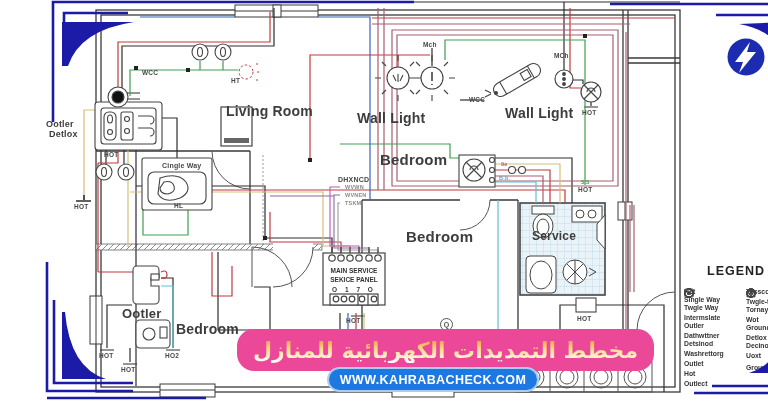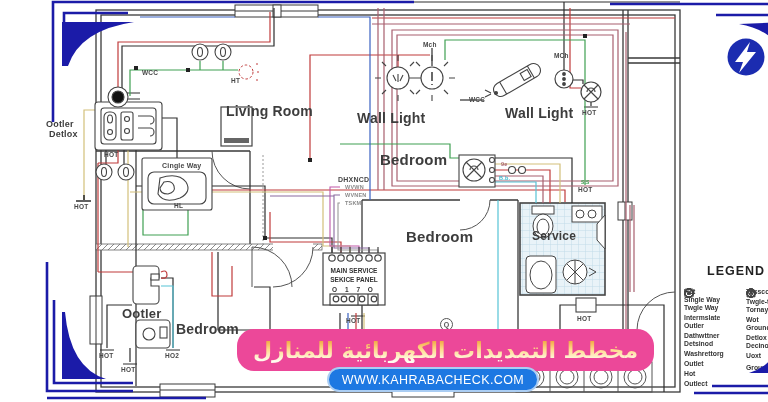--- a/index.html
+++ b/index.html
@@ -17,21 +17,21 @@
              background:#ec4899;display:flex;align-items:center;justify-content:center;z-index:6;}
   .banner-ar .ar-text{direction:rtl;font-family:"DejaVu Sans",sans-serif;font-weight:700;font-size:22px;
              color:#ffd98a;}
   @supports (-webkit-background-clip:text){
     .banner-ar .ar-text{background:linear-gradient(180deg,#ef9f38 5%,#ffd98a 45%,#fffdf0 92%);
         -webkit-background-clip:text;background-clip:text;color:transparent;}
   }
   .banner-url{position:absolute;left:287px;top:367px;width:212px;height:25px;border-radius:13px;
               background:#1d78e2;border:2px solid #aacdf3;box-sizing:border-box;z-index:7;
               display:flex;align-items:center;justify-content:center;}
-  .banner-url span{color:#fff;font-weight:400;font-size:12.5px;letter-spacing:.4px;}
+  .banner-url span{color:#fff;font-weight:700;font-size:12.5px;letter-spacing:.4px;}
   
   .legend{position:absolute;left:640px;top:264px;width:124px;z-index:4;}
   .lg-title{position:absolute;left:27px;top:0;font-size:12.5px;font-weight:700;color:#222;letter-spacing:1px;}
   .lg-col{position:absolute;top:24px;display:flex;flex-direction:column;gap:2px;}
   .lg-col.left{left:4px;width:60px;}
   .lg-col.right{left:66px;width:58px;}
   .lg-row{display:flex;gap:3px;align-items:flex-start;}
   .lg-ic{flex:0 0 10px;margin-top:0;}
   .lg-lines{font-size:6.8px;line-height:8px;color:#333;font-weight:600;}
   .overlay{z-index:8;pointer-events:none;}

